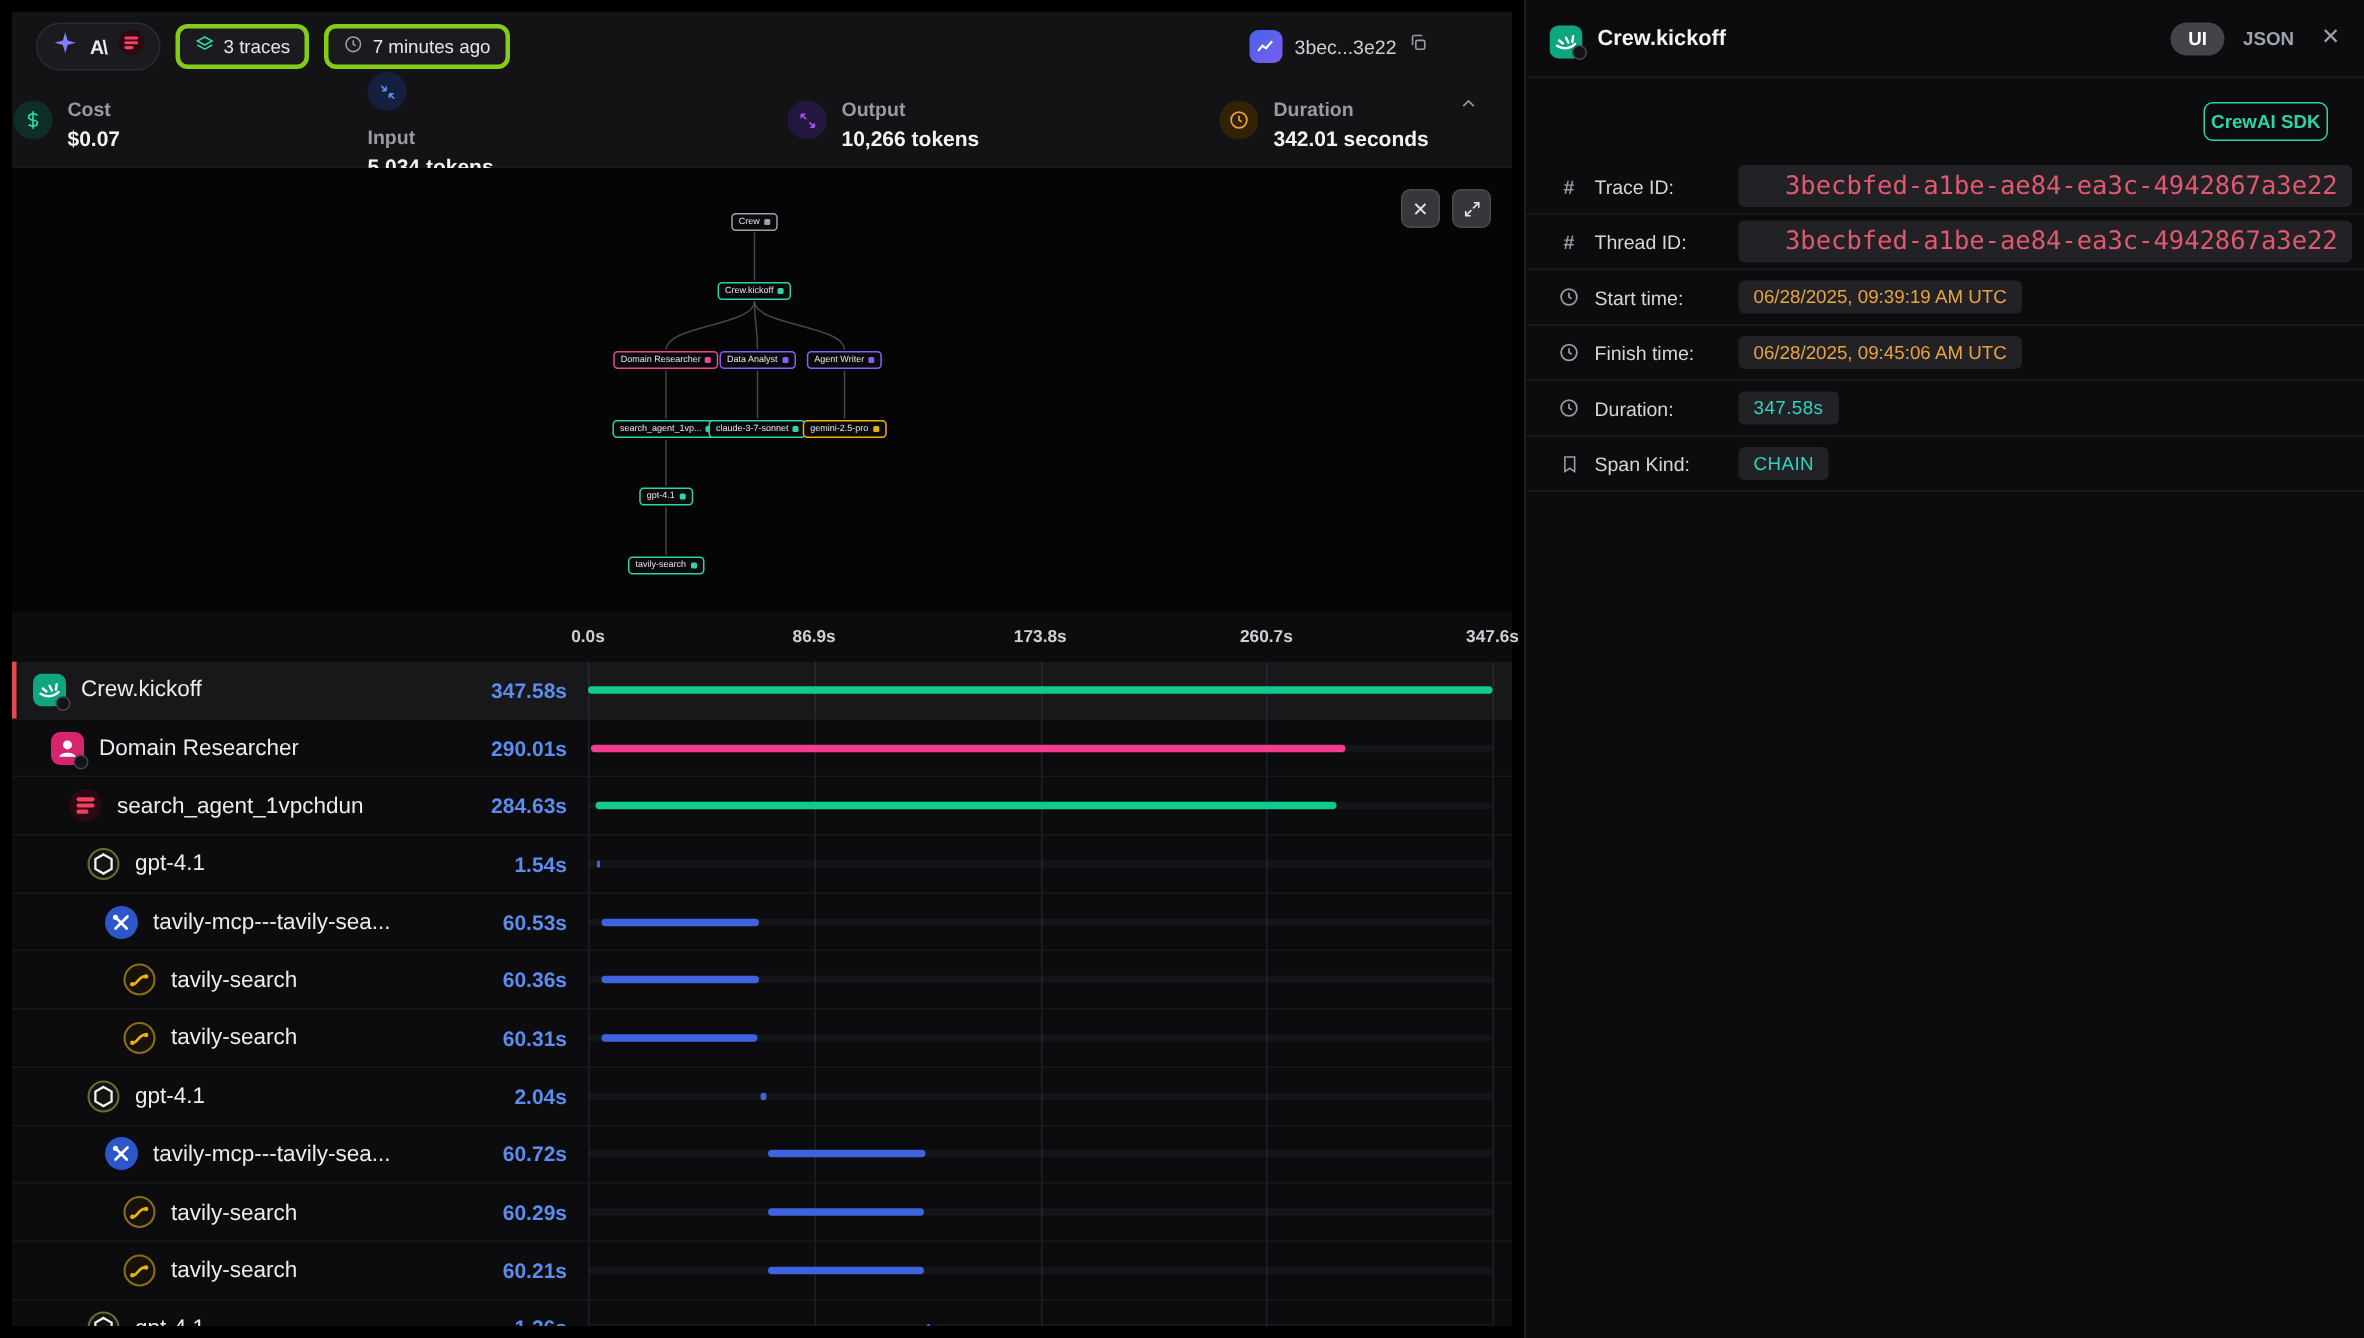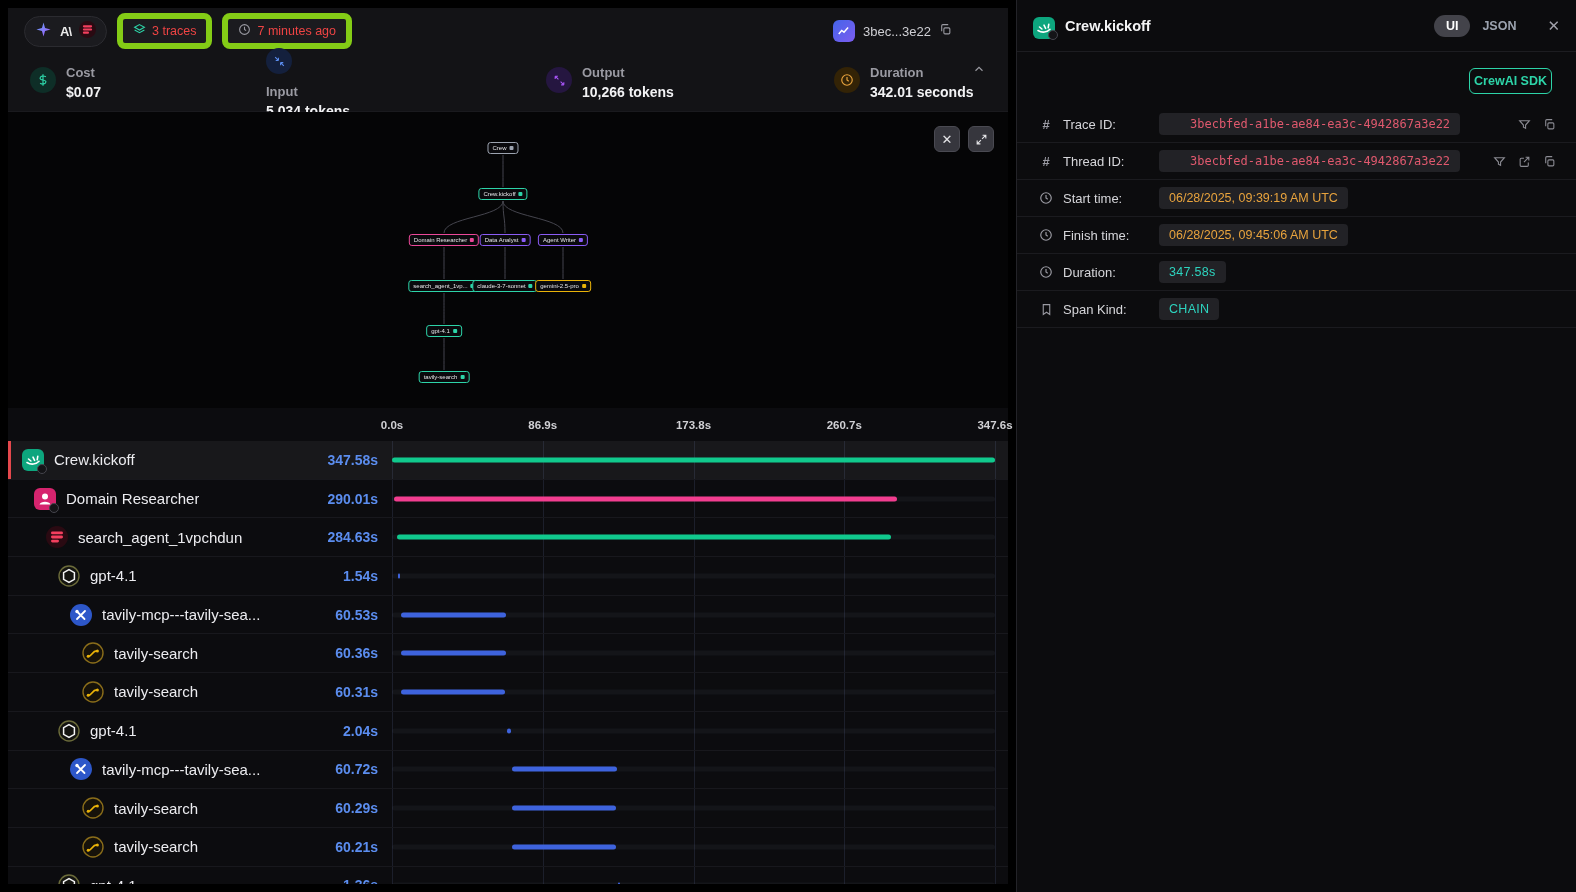--- a/index.html
+++ b/index.html
@@ -9,30 +9,30 @@
   
   .left-panel { position:absolute; left:8px; top:8px; width:1000px; height:876px;
     background:#0c0c0f; display:flex; flex-direction:column; }
 
   .top-header { height:46px; background:#131316; display:flex; align-items:center;
     padding:0 16px; gap:10px; }
   .logo-pill { display:flex; align-items:center; gap:8px; background:#1b1b1f;
     border:1px solid #2b2b30; border-radius:16px; padding:4px 10px; }
   .brand-a { font-weight:700; font-size:13px; color:#ececec; letter-spacing:-1px; }
   .hdr-badge { display:flex; align-items:center; gap:6px; background:#1b1b1f;
-    border:6px solid #84cc16; border-radius:8px; padding:4px 10px;
-    font-size:12.5px; color:#ef4444; }
+    border:3px solid #84cc16; border-radius:8px; padding:4px 10px;
+    font-size:12.5px; color:#e5e5e5; }
   .hdr-right { margin-left:auto; margin-right:40px; display:flex; align-items:center; gap:8px;text-align:center; }
   .chart-chip { width:22px; height:22px; border-radius:6px;
     background:linear-gradient(135deg,#4465e9,#7c5cf0); display:flex;
     align-items:center; justify-content:center; }
   .trace-short { font-size:13px; color:#cfcfd4; }
 
   .stats-row { height:58px; background:#131316; display:flex; align-items:center;
-    padding:0 22px; position:relative; border-bottom:1px solid #1a1a1e; }
+    padding:0 1px; position:relative; border-bottom:1px solid #1a1a1e; }
   .stat { display:flex; align-items:flex-start; gap:10px; }
   .stat:nth-child(1){ width:236px; } .stat:nth-child(2){ width:280px;flex-direction:column; }
   .stat:nth-child(3){ width:288px; }
   .stat-ic { width:26px; height:26px; border-radius:50%; display:flex;
     align-items:center; justify-content:center; margin-top:2px; }
   .stat-label { font-size:13px; color:#9a9aa2; font-weight:700; margin-bottom:4px; }
   .stat-value { font-size:14px; color:#f2f2f4; font-weight:700; }
   .stats-chevron { position:absolute; right:22px; top:8px; color:#9a9aa2; }
 
   .graph-area { height:296px; background:#050506; position:relative; }
@@ -78,40 +78,40 @@
     height:5px; border-radius:3px; background:rgba(130,140,170,0.07); }
   .bar { position:absolute; top:50%; transform:translateY(-50%); height:5px;
     border-radius:3px; }
 
   
   .right-panel { position:absolute; left:1016px; top:0; width:560px; height:892px;
     background:#0c0c0e; border-left:1px solid #232328; }
   .rp-header { height:52px; display:flex; align-items:center; padding:0 16px;
     gap:10px; border-bottom:1px solid #1d1d21; }
   .rp-title { font-size:14.5px; font-weight:700; color:#f4f4f5; }
-  .rp-header-right { margin-left:auto; display:flex; align-items:center; gap:25px; }
+  .rp-header-right { margin-left:auto; display:flex; gap:12px; }
   .toggle { display:flex; align-items:center; gap:6px; }
   .toggle .on { background:#43434a; color:#fff; border-radius:13px; padding:4px 12px;
     font-size:12.5px; font-weight:600; cursor:pointer; }
   .toggle .off { color:#9ca3af; font-size:12.5px; font-weight:600; padding:4px 6px;
     cursor:pointer; }
   .rp-close { color:#a1a1aa; font-size:15px; cursor:pointer; }
 
   .sdk-row { display:flex; justify-content:flex-end; padding:16px 24px 12px; }
   .sdk-badge { border:1px solid #2dd4a8; color:#2dd4a8; font-size:12.5px;
     font-weight:700; border-radius:6px; padding:5px 4px; }
 
   .meta-row { height:37px; display:flex; align-items:center; padding:0 20px;
     border-bottom:1px solid #1b1b1f; gap:8px; }
   .meta-ic { width:18px; display:flex; justify-content:center; color:#9b9ba3;
     font-size:13px; font-weight:700; flex-shrink:0; }
   .meta-label { width:88px; font-size:13px; color:#d6d6da; flex-shrink:0; }
   .val-badge { background:#222226; border-radius:4px; padding:4px 10px;
     font-size:12px; white-space:nowrap; }
-  .val-id { font-family:"DejaVu Sans Mono", monospace; font-size:12px; color:#e0596e;padding-left:31px; }
+  .val-id { font-family:"DejaVu Sans Mono", monospace; font-size:17px; color:#e0596e;padding-left:31px; }
   .val-time { color:#e8a33d; font-size:12.5px; }
   .val-teal { color:#2dd4bf; font-size:12.5px; letter-spacing:0.3px; }
   .meta-actions { margin-left:auto; display:flex; align-items:center; gap:12px; }
   .meta-actions span { display:inline-flex; cursor:pointer; }
 
   .attr-row { height:42px; display:flex; align-items:center; padding:0 20px; gap:10px;
     border-bottom:1px solid #1b1b1f; cursor:pointer; }
   .attr-label { font-size:14px; font-weight:700; color:#f1f1f3; }
   .attr-chevron { margin-left:auto; display:inline-flex; }
 </style>

